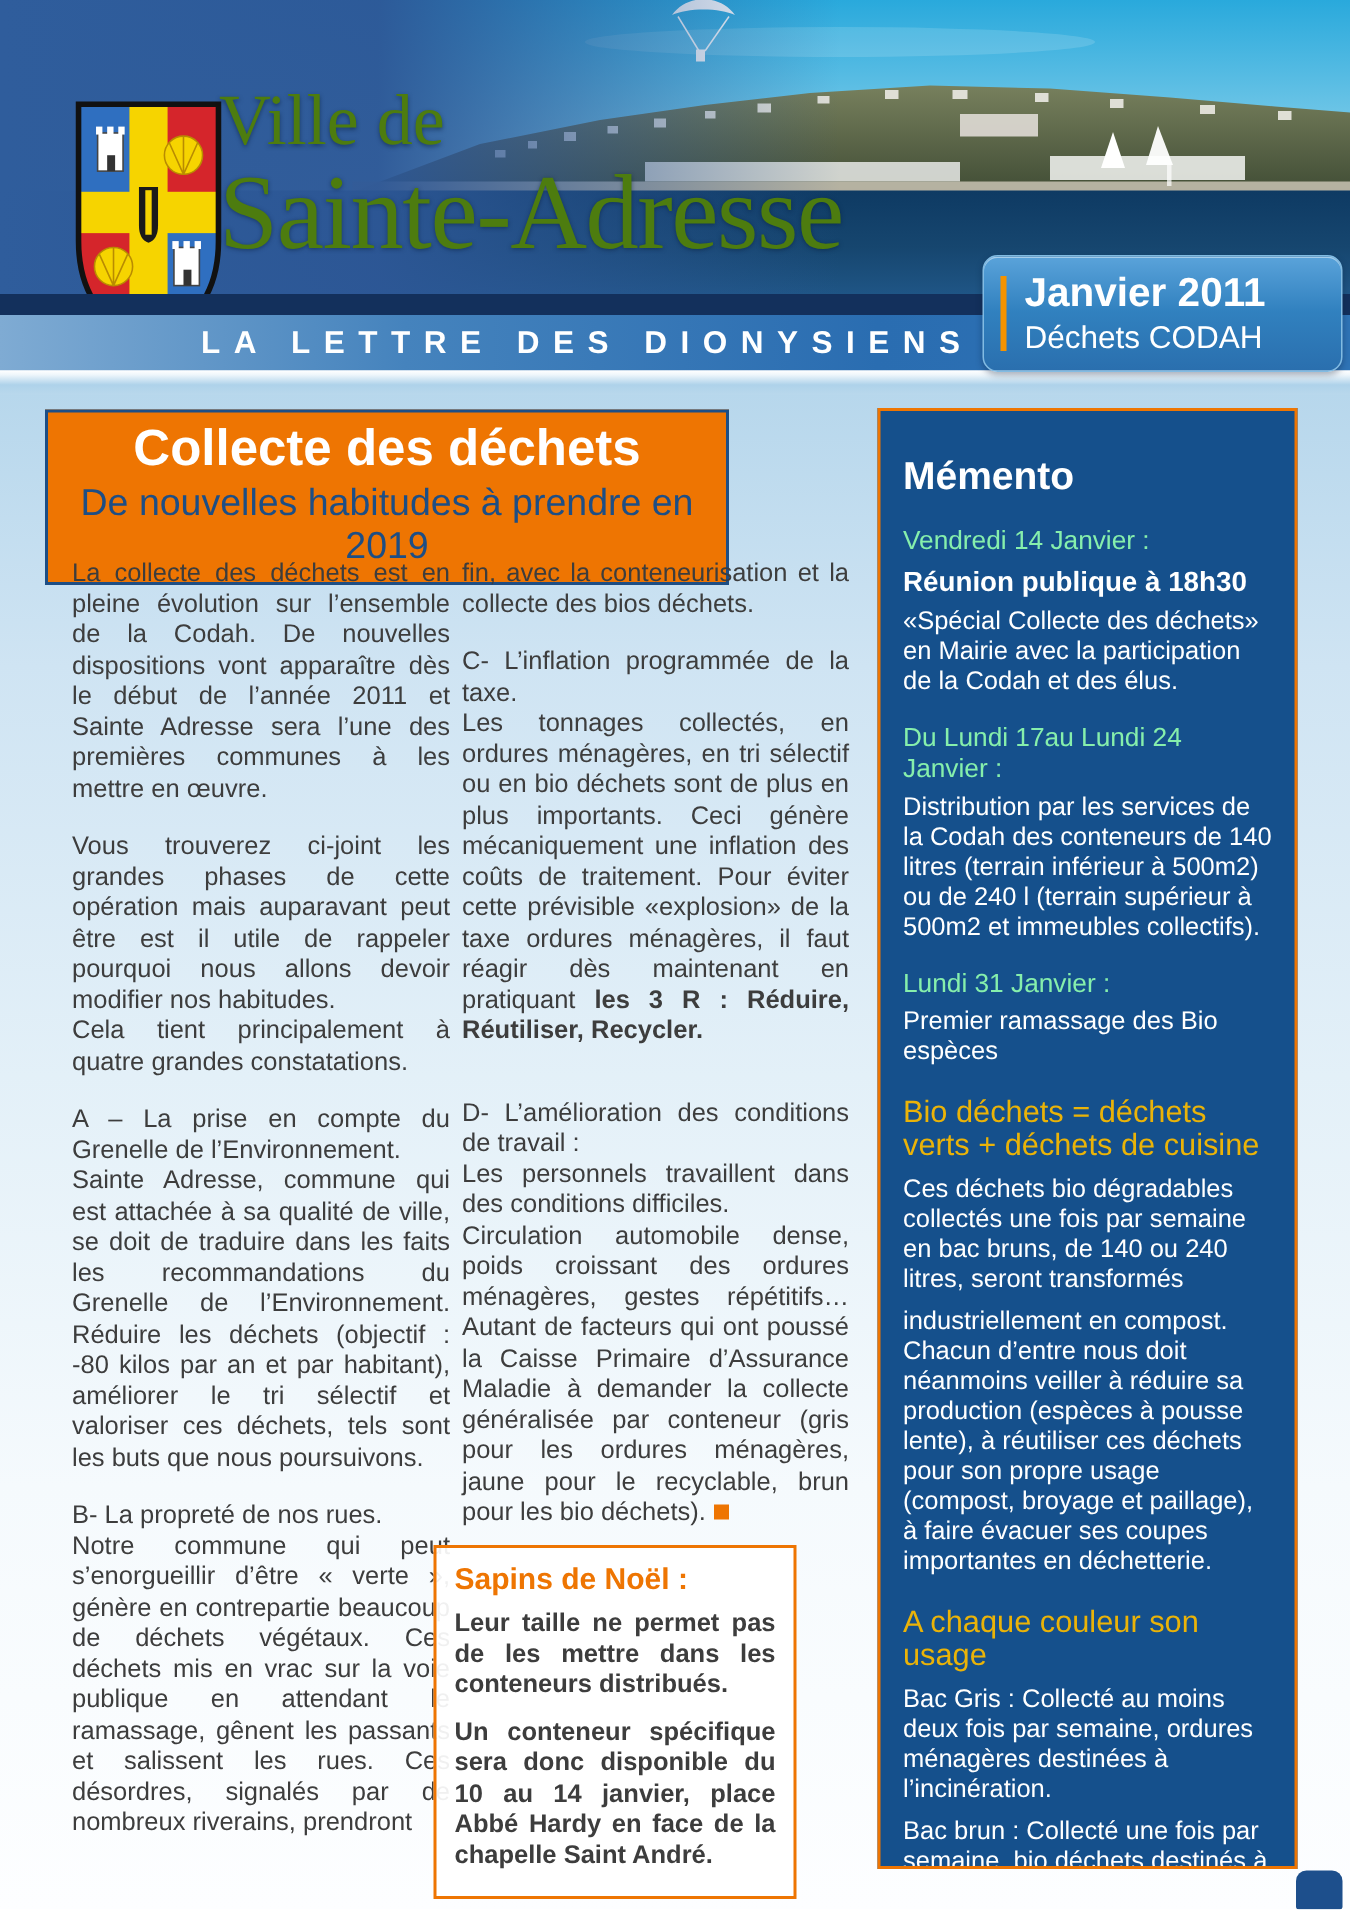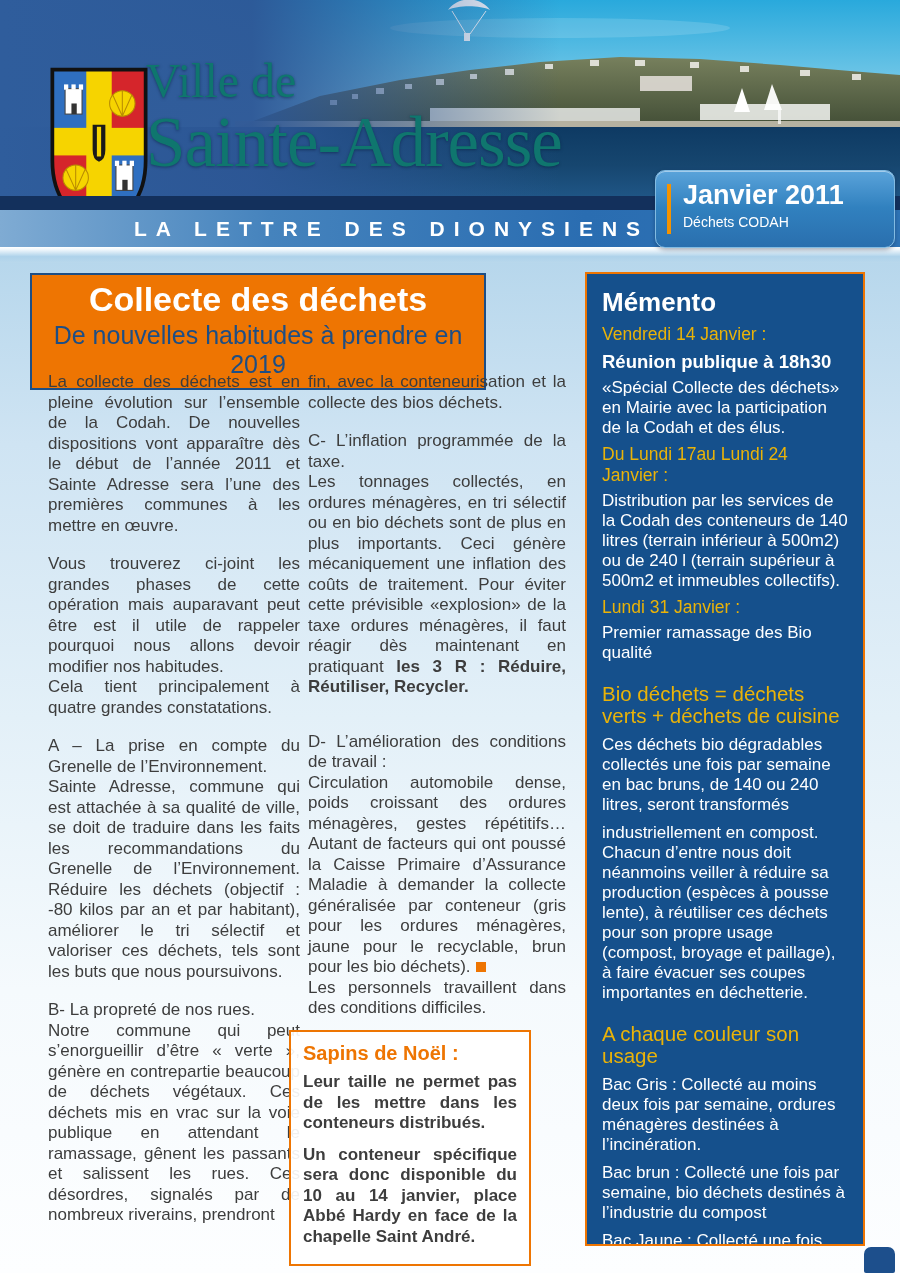--- a/index.html
+++ b/index.html
@@ -5,37 +5,37 @@
   html,body{margin:0;padding:0;background:#ffffff;}
   .page{position:relative;width:900px;height:1273px;overflow:hidden;
         font-family:"Liberation Sans", sans-serif;background:#ffffff;}
   
   .content-bg{position:absolute;top:262px;left:0;width:900px;height:1011px;
       background:linear-gradient(180deg,#b7d7ec 0%,#cfe4f3 18%,#e3f0f8 45%,#f5fafd 72%,#fdfeff 100%);}
   
   .header{position:absolute;top:0;left:0;width:900px;height:262px;}
   .photo-svg{position:absolute;top:0;left:0;display:block;}
   .crest{position:absolute;left:46px;top:62px;width:106px;height:172px;}
-  .city{position:absolute;left:146px;top:56px;color:#0f766e;
+  .city{position:absolute;left:146px;top:56px;color:#4d7c0f;
         font-family:"Liberation Serif", serif;text-shadow:0 1px 3px rgba(10,30,60,.55);}
   .city-line1{font-size:48px;line-height:1.05;}
   .city-line2{font-size:71px;line-height:1.02;letter-spacing:-1px;}
   .navy-strip{position:absolute;top:196px;left:0;width:900px;height:14px;background:#13305c;}
   .band{position:absolute;top:210px;left:0;width:900px;height:37px;
         background:linear-gradient(90deg,#7fabd3 0%,#4583bd 30%,#2a6db1 65%,#2f74b6 100%);}
   .band-text{color:#fff;font-weight:bold;font-size:21px;letter-spacing:9px;
         line-height:37px;padding-left:96px;white-space:nowrap;margin-left:38px;}
   .light-strip{position:absolute;top:247px;left:0;width:900px;height:16px;
         background:linear-gradient(180deg,#ffffff 0%,#eef6fb 18%,#aed2ea 60%,#b9d8ec 100%);}
   .issue-badge{position:absolute;left:655px;top:170px;width:238px;height:76px;border-radius:10px;
         background:linear-gradient(180deg,#5aa3da 0%,#3181bf 48%,#2a6fae 100%);
         border:1px solid #82bbe2;box-shadow:inset 0 1px 0 rgba(255,255,255,.45),0 2px 4px rgba(10,30,60,.35);}
   .issue-accent{position:absolute;left:11px;top:13px;width:4px;height:50px;background:#f59300;}
   .issue-date{margin:9px 0 0 27px;font-size:27px;font-weight:bold;color:#fff;}
-  .issue-topic{margin:3px 0 0 27px;font-size:14px;color:#fff;}
+  .issue-topic{margin:3px 0 0 27px;font-size:21px;color:#fff;}
   
   .article-banner{position:absolute;left:30px;top:273px;width:456px;box-sizing:border-box;
         background:#ee7502;border:2px solid #1d4e85;text-align:center;padding:7px 4px 9px;}
   .article-title{font-size:34px;font-weight:bold;color:#ffffff;line-height:1.05;}
   .article-subtitle{font-size:25px;color:#1d4e85;margin-top:3px;}
   
   .col{position:absolute;top:372px;color:#3d3d3d;font-size:17px;line-height:20.5px;text-align:justify;margin-left:16px;}
   .col1{left:32px;width:252px;}
   .col2{left:292px;width:258px;}
   .body-p{margin:0;}
@@ -43,24 +43,24 @@
   .body-p.gap2{margin-top:34px;}
   .body-p b{font-weight:bold;}
   .sq{display:inline-block;width:10px;height:10px;background:#ee7502;margin-left:5px;vertical-align:baseline;}
   
   .sapins{position:absolute;left:289px;top:1030px;width:242px;box-sizing:border-box;
         border:2px solid #ee7502;background:rgba(255,255,255,.92);padding:10px 12px 6px;}
   .sapins-title{color:#ee7502;font-weight:bold;font-size:20px;margin:0 0 7px;}
   .sapins .mem-para{color:#3d3d3d;font-size:17px;line-height:20.5px;text-align:justify;margin:0 0 11px;font-weight:bold;}
   
   .memento{position:absolute;left:585px;top:272px;width:280px;height:974px;box-sizing:border-box;
-        background:#15508c;border:2px solid #ee7502;padding:13px 15px;color:#fff;overflow:hidden;}
+        background:#15508c;border:2px solid #ee7502;padding:28px 15px;color:#fff;overflow:hidden;}
   .mem-title{font-size:26px;font-weight:bold;margin:0 0 2px;}
   .mem-entry{margin:0;}
-  .mem-label{color:#eab308;font-size:17.5px;margin-top:6px;}
+  .mem-label{color:#86efac;font-size:17.5px;margin-top:17px;}
   .mem-bold{font-weight:bold;font-size:18.5px;margin-top:6px;}
   .mem-text{font-size:17px;line-height:20px;margin-top:5px;}
   .mem-heading{color:#eab308;font-size:20.5px;line-height:22px;margin-top:20px;}
   .mem-section .mem-para{font-size:17px;line-height:20px;margin:8px 0 0;}
   
   .corner-tab{position:absolute;left:864px;top:1247px;width:31px;height:26px;
         background:#1d4f8c;border-radius:7px 7px 2px 2px;}
 </style>
 </head>
 <body>
@@ -199,22 +199,22 @@
       <p class="body-p gap">A – La prise en compte du Grenelle de l’Environnement.</p>
       <p class="body-p">Sainte Adresse, commune qui est attachée à sa qualité de ville, se doit de traduire dans les faits les recommandations du Grenelle de l’Environnement. Réduire les déchets (objectif : -80 kilos par an et par habitant), améliorer le tri sélectif et valoriser ces déchets, tels sont les buts que nous poursuivons.</p>
       <p class="body-p gap">B- La propreté de nos rues.</p>
       <p class="body-p">Notre commune qui peut s’enorgueillir d’être « verte », génère en contrepartie beaucoup de déchets végétaux. Ces déchets mis en vrac sur la voie publique en attendant le ramassage, gênent les passants et salissent les rues. Ces désordres, signalés par de nombreux riverains, prendront</p>
     </div>
   <div class="col col2">
       <p class="body-p">fin, avec la conteneurisation et la collecte des bios déchets.</p>
       <p class="body-p gap">C- L’inflation programmée de la taxe.</p>
       <p class="body-p">Les tonnages collectés, en ordures ménagères, en tri sélectif ou en bio déchets sont de plus en plus importants. Ceci génère mécaniquement une inflation des coûts de traitement. Pour éviter cette prévisible «explosion» de la taxe ordures ménagères, il faut réagir dès maintenant en pratiquant <b>les 3 R : Réduire, Réutiliser, Recycler.</b></p>
       <p class="body-p gap2">D- L’amélioration des conditions de travail :</p>
+      <p class="body-p">Les personnels travaillent dans des conditions difficiles.</p>
       <p class="body-p">Circulation automobile dense, poids croissant des ordures ménagères, gestes répétitifs… Autant de facteurs qui ont poussé la Caisse Primaire d’Assurance Maladie à demander la collecte généralisée par conteneur (gris pour les ordures ménagères, jaune pour le recyclable, brun pour les bio déchets).<span class="sq"></span></p>
-      <p class="body-p">Les personnels travaillent dans des conditions difficiles.</p>
     </div>
 
   <div class="sapins">
     <div class="sapins-title">Sapins de Noël :</div>
     <div>
         <p class="mem-para">Leur taille ne permet pas de les mettre dans les conteneurs distribués.</p>
         <p class="mem-para">Un conteneur spécifique sera donc disponible du 10 au 14 janvier, place Abbé Hardy en face de la chapelle Saint André.</p>
       </div>
   </div>
 
@@ -225,21 +225,21 @@
           <div class="mem-label">Vendredi 14 Janvier :</div>
           <div class="mem-bold">Réunion publique à 18h30</div>
           <div class="mem-text">«Spécial Collecte des déchets» en Mairie avec la participation de la Codah et des élus.</div>
         </div>
         <div class="mem-entry">
           <div class="mem-label">Du Lundi 17au Lundi 24 Janvier :</div>
           <div class="mem-text">Distribution par les services de la Codah des conteneurs de 140 litres (terrain inférieur à 500m2) ou de 240 l (terrain supérieur à 500m2 et immeubles collectifs).</div>
         </div>
         <div class="mem-entry">
           <div class="mem-label">Lundi 31 Janvier :</div>
-          <div class="mem-text">Premier ramassage des Bio qualité</div>
+          <div class="mem-text">Premier ramassage des Bio espèces</div>
         </div>
       </div>
 
     <div class="mem-section">
       <div class="mem-heading">Bio déchets = déchets verts + déchets de cuisine</div>
       <div>
           <p class="mem-para">Ces déchets bio dégradables collectés une fois par semaine en bac bruns, de 140 ou 240 litres, seront transformés</p>
           <p class="mem-para">industriellement en compost. Chacun d’entre nous doit néanmoins veiller à réduire sa production (espèces à pousse lente), à réutiliser ces déchets pour son propre usage (compost, broyage et paillage), à faire évacuer ses coupes importantes en déchetterie.</p>
         </div>
     </div>

